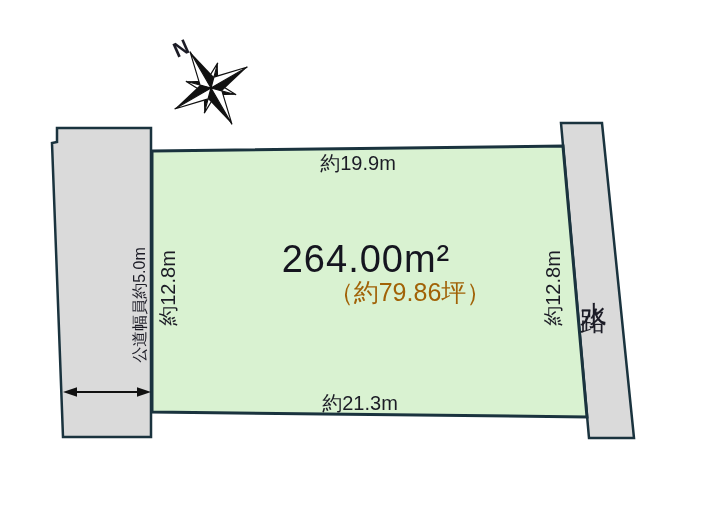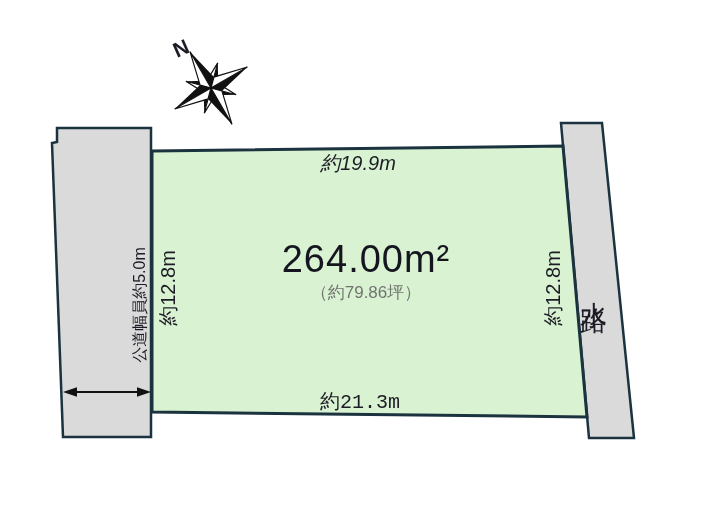--- a/index.html
+++ b/index.html
@@ -12,21 +12,21 @@
   .stage{position:relative;width:720px;height:510px;background:#ffffff;}
   .stage svg{position:absolute;left:0;top:0;}
   .label{
     position:absolute;white-space:nowrap;
     color:#1c1c26;line-height:1;
     transform:translate(-50%,-50%);
   }
   .dim{font-size:20px;}
   .rot{transform:translate(-50%,-50%) rotate(-90deg);}
   .area-main{font-size:38px;font-weight:normal;letter-spacing:1px;color:#15151f;}
-  .area-sub{font-size:17px;color:#737373;}
+  .area-sub{font-size:25px;color:#a16207;margin-left:44px;}
   .road-label{font-size:16px;}
   .water-label{
     font-size:27px;
     writing-mode:vertical-rl;text-orientation:upright;
     letter-spacing:6px;line-height:1;
     transform:translate(-50%,-50%);
   }
   .north-label{
     font-size:21px;font-weight:bold;
     transform:translate(-50%,-50%) rotate(-24deg);
@@ -88,23 +88,23 @@
         <g transform="rotate(270)">
           <path d="M0,-42 L8,-8 L0,0 Z" fill="#111111"></path>
           <path d="M0,-42 L-8,-8 L0,0 Z" fill="#ffffff" stroke="#111111" stroke-width="1.2"></path>
         </g>
       </g>
     </g>
   </svg>
 
   <div class="label north-label" style="left:181px;top:48px;">N</div>
 
-  <div class="label dim" style="left:358px;top:163px;font-style:italic;">約19.9m</div>
+  <div class="label dim" style="left:358px;top:163px;">約19.9m</div>
 
-  <div class="label dim" style="left:360px;top:403px;font-family:Liberation Mono, monospace;">約21.3m</div>
+  <div class="label dim" style="left:360px;top:403px;">約21.3m</div>
 
   <div class="label dim rot" style="left:168px;top:288px;">約12.8m</div>
 
   <div class="label dim rot" style="left:553px;top:288px;">約12.8m</div>
 
   <div class="label area-main" style="left:366px;top:259px;">264.00m²</div>
   <div class="label area-sub" style="left:366px;top:292px;">（約79.86坪）</div>
 
   <div class="label road-label rot" style="left:140px;top:305px;">公道幅員約5.0m</div>
 

